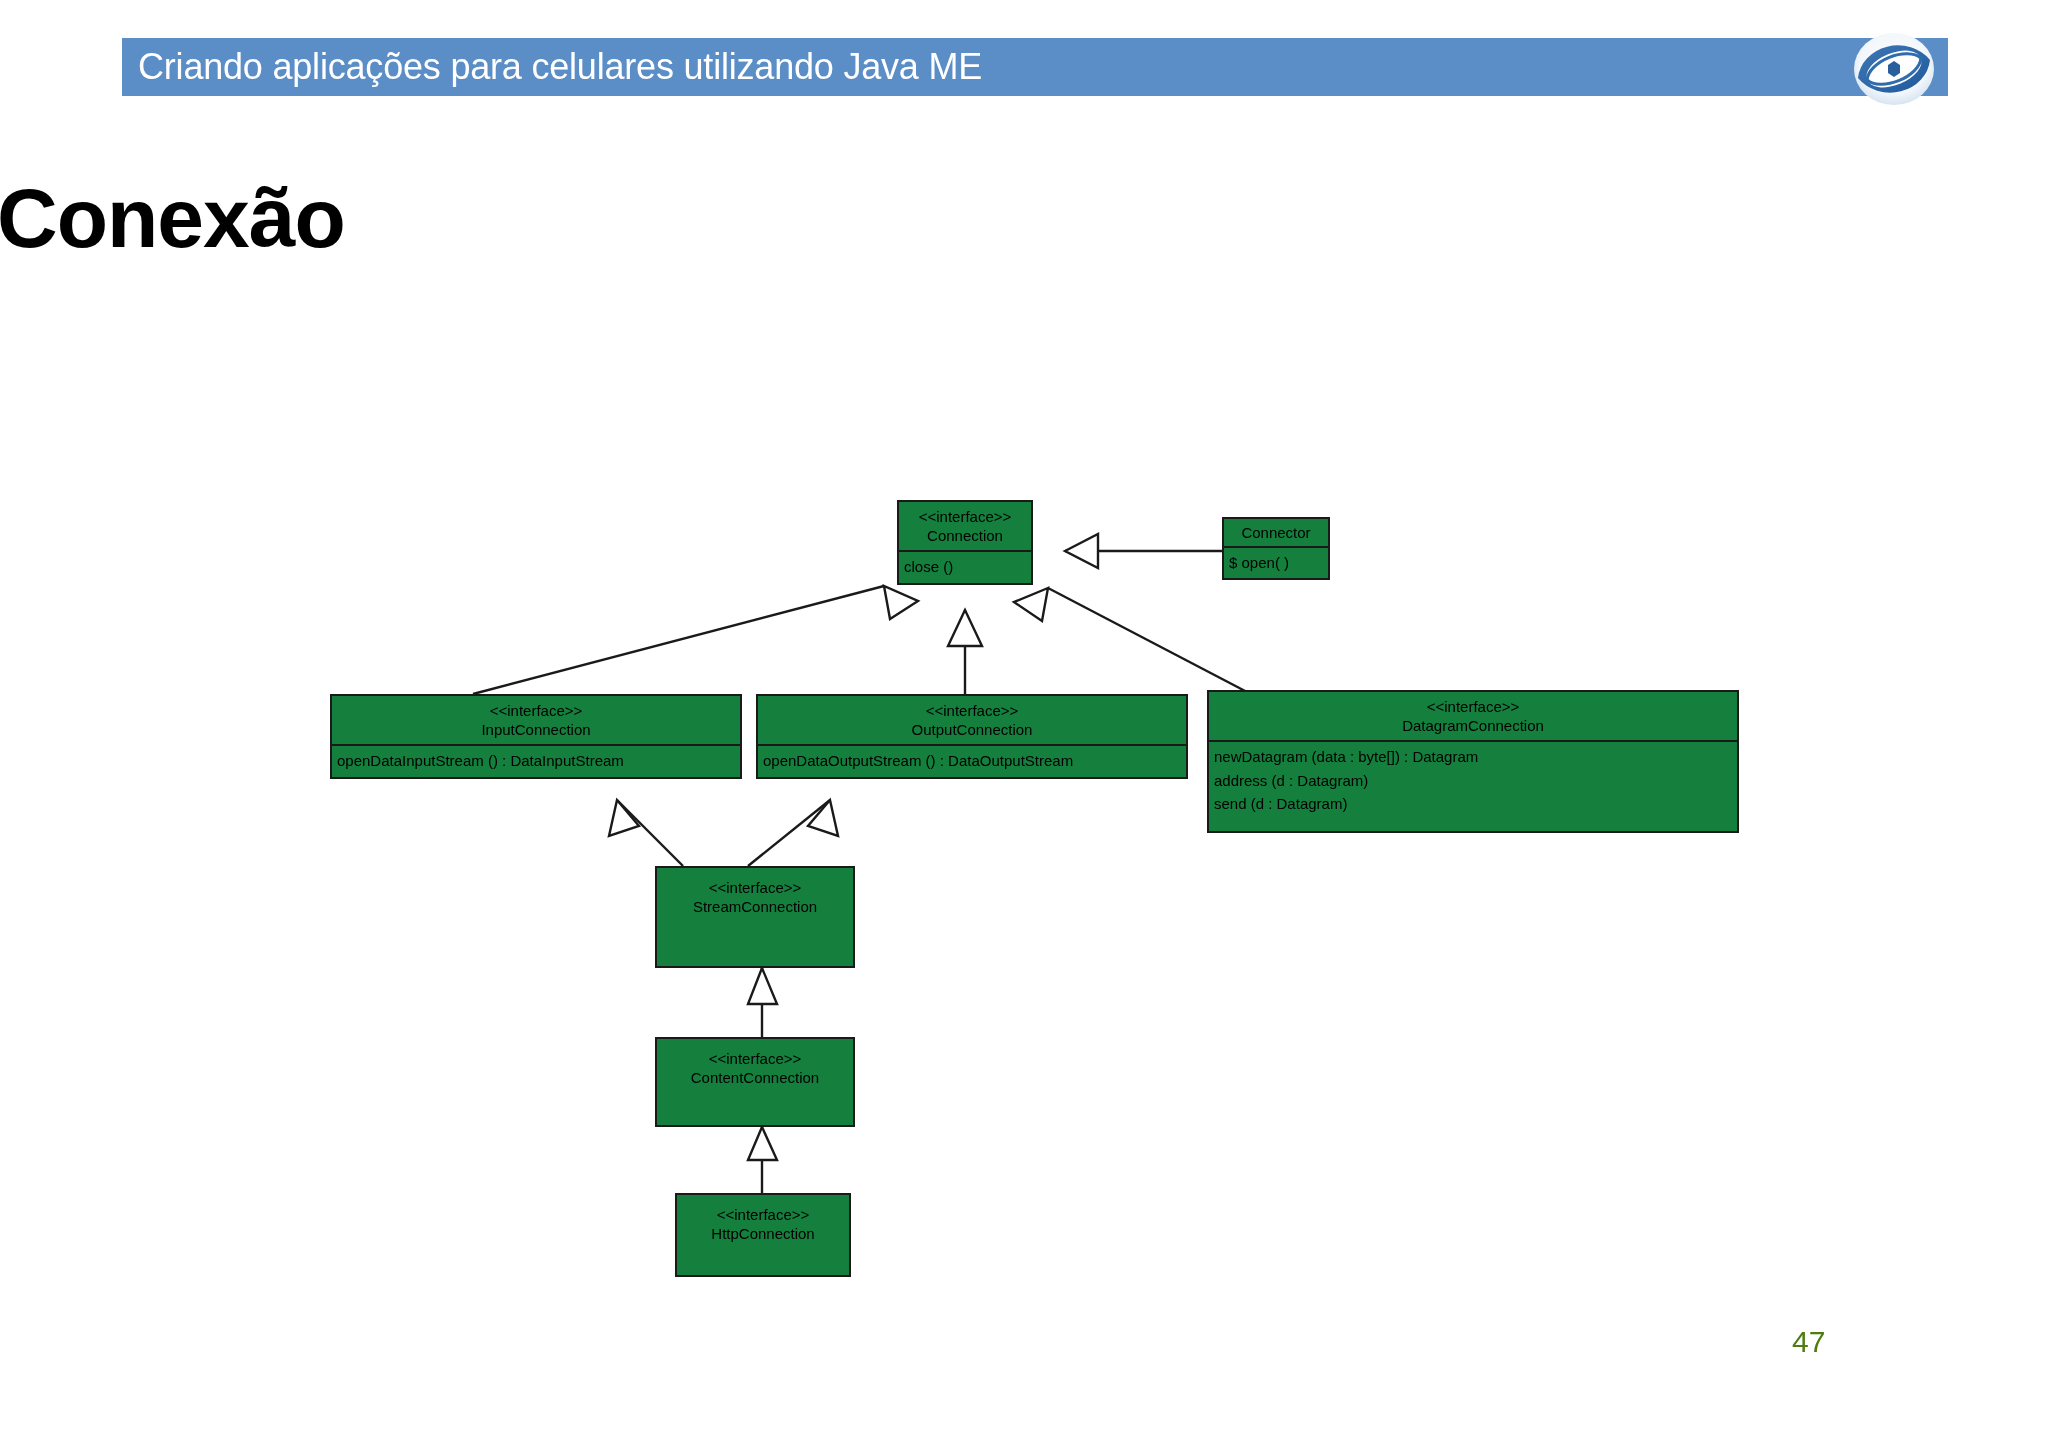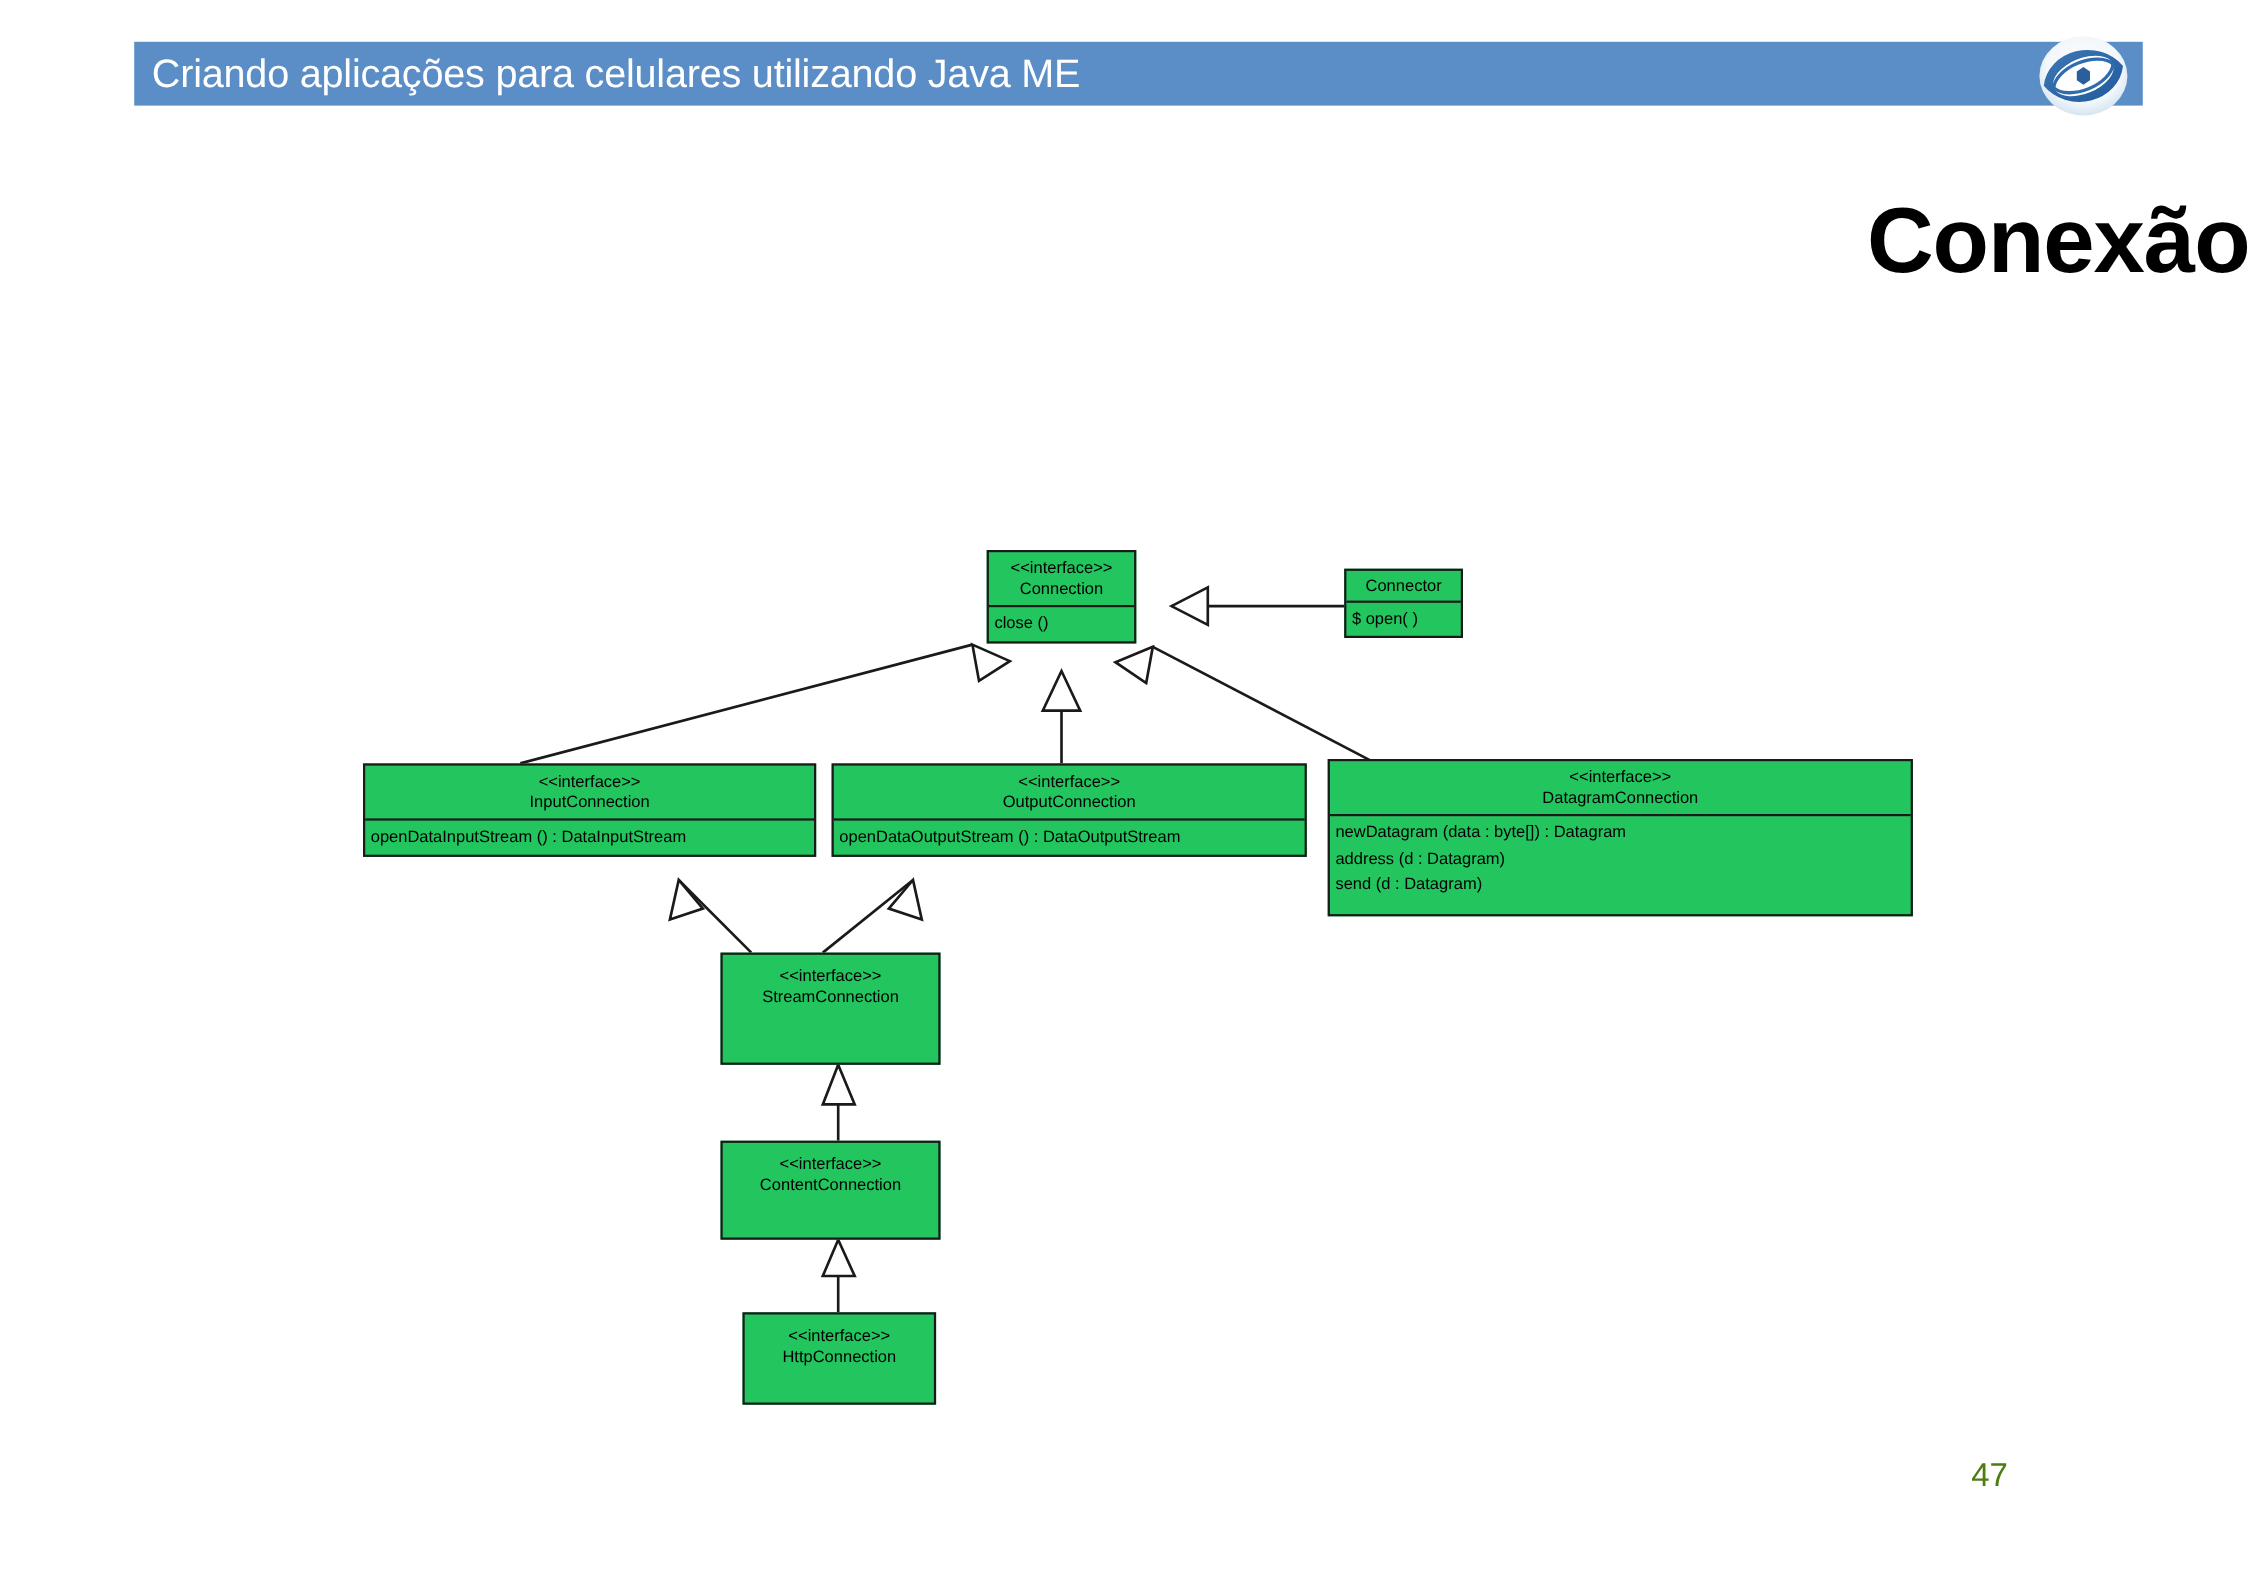--- a/index.html
+++ b/index.html
@@ -43,21 +43,21 @@
     width: 112px;
     height: 78px;
   }
 
   
   #slide-title {
     position: absolute;
     left: 0;
     top: 170px;
     width: 2048px;
-    text-align: right;
+    text-align: left;
     font-size: 84px;
     font-weight: bold;
     color: #000000;
     font-family: "Liberation Sans", sans-serif;
     letter-spacing: -1px;
   }
   
   #slide-title .inner { display:inline-block; transform: translateX(-3px); }
 
   
@@ -76,21 +76,21 @@
     left: 0;
     top: 0;
     width: 2048px;
     height: 1447px;
     pointer-events: none;
   }
   .uml-box {
     position: absolute;
     box-sizing: border-box;
     border: 2px solid #1a1a1a;
-    background: #22c55e;
+    background: #15803d;
     font-family: "Liberation Sans", sans-serif;
     color: #000000;
   }
   .uml-head {
     text-align: center;
     padding: 5px 4px 5px 4px;
     line-height: 1.28;
   }
   .uml-stereotype { display: block; }
   .uml-name { display: block; }

